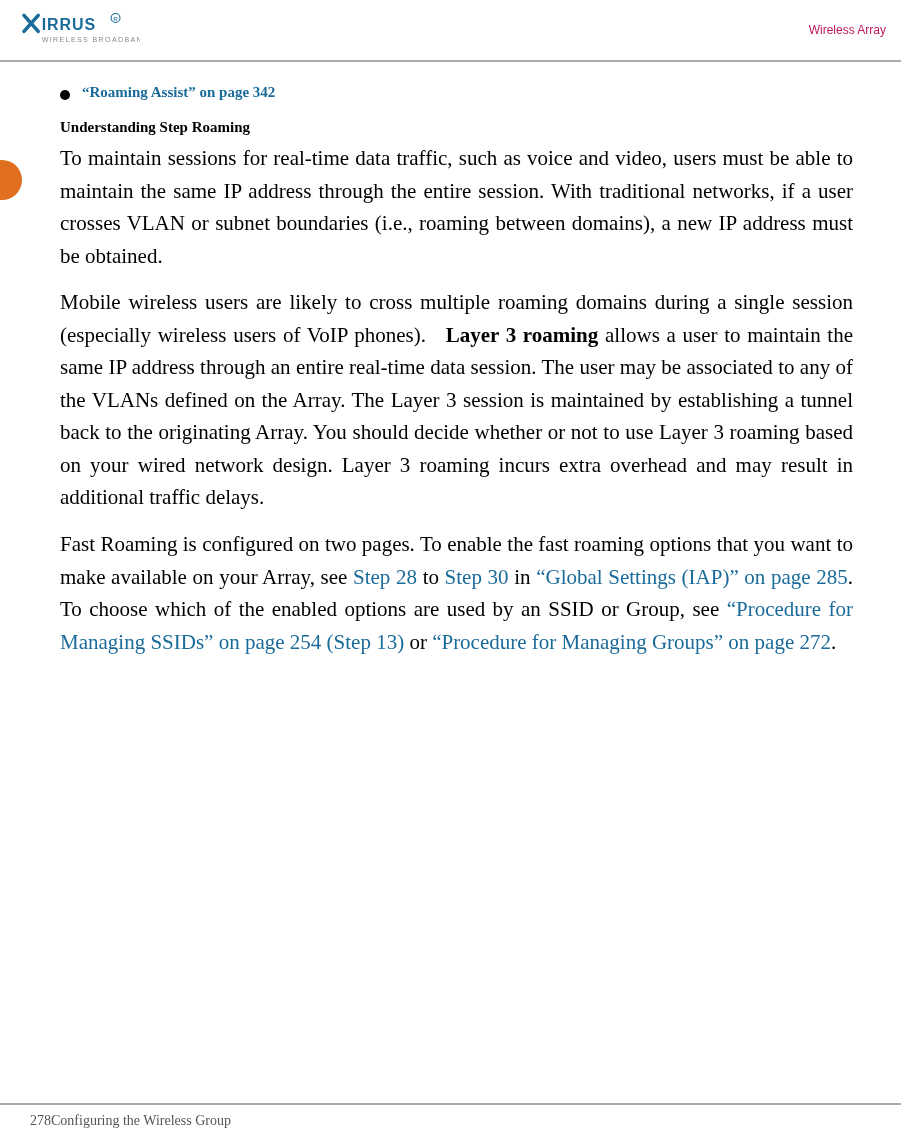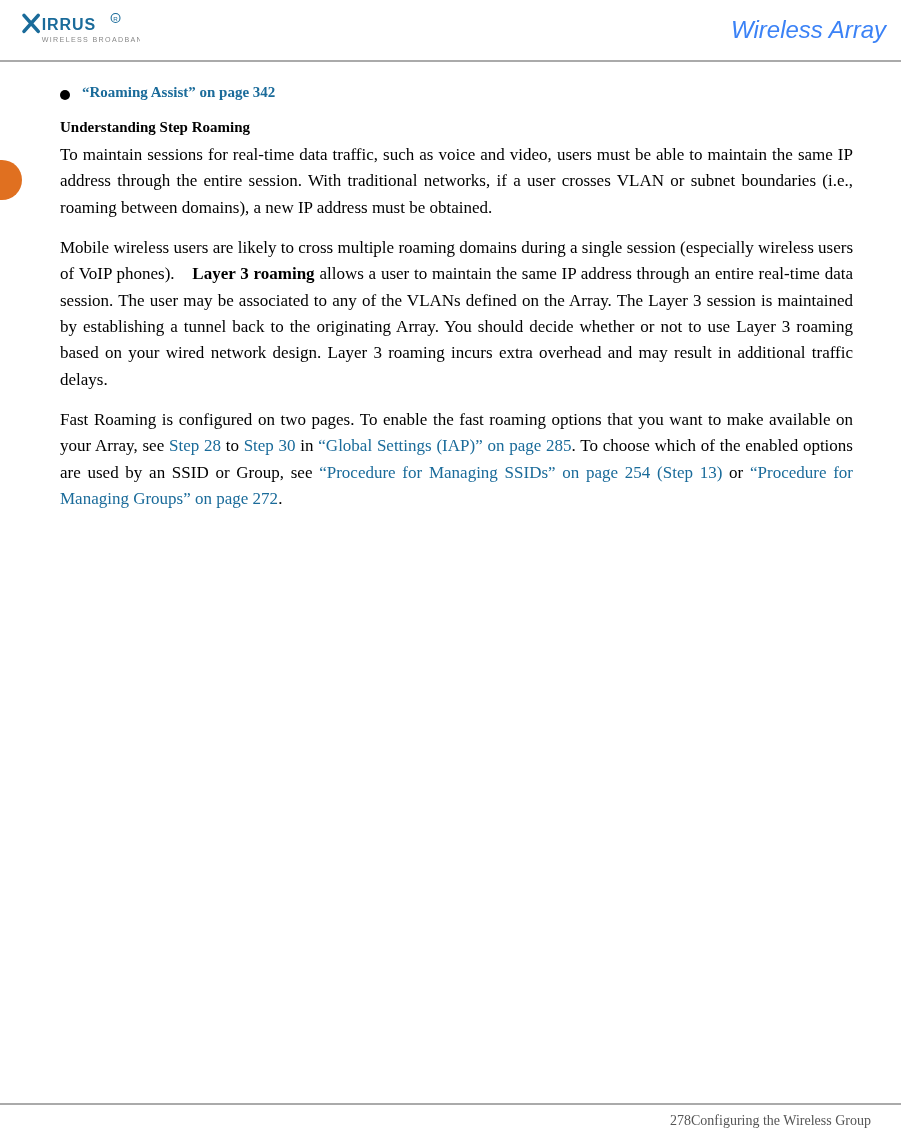--- a/index.html
+++ b/index.html
@@ -28,23 +28,22 @@
       align-items: center;
     }
 
     .logo-svg {
       width: 120px;
       height: 40px;
     }
 
     .header-title {
       font-family: Arial, sans-serif;
-      font-size: 24px;
-      color: #3b82f6;
-      font-style: italic;
+      font-size: 12px;
+      color: #be185d;
     }
 
     
     .orange-tab {
       position: absolute;
       left: -18px;
       top: 160px;
       width: 40px;
       height: 40px;
       background: #e07020;
@@ -109,40 +108,40 @@
     
     .section-heading {
       font-weight: bold;
       font-size: 15px;
       margin-top: 18px;
       margin-bottom: 6px;
     }
 
     
     .para {
-      font-size: 17px;
+      font-size: 21px;
       line-height: 1.55;
       text-align: justify;
       margin-bottom: 14px;
     }
 
     .bold-text {
       font-weight: bold;
       margin-left: 13px;
     }
 
     
     .footer {
       position: absolute;
       bottom: 0;
       left: 0;
       right: 0;
       border-top: 2px solid #aaa;
       display: flex;
-      justify-content: flex-end;
+      justify-content: flex-start;
       padding: 8px 30px;
       font-size: 14px;
       color: #555;
     }
 
     .footer-page {
       color: #555;
     }
 
     .footer-chapter {

